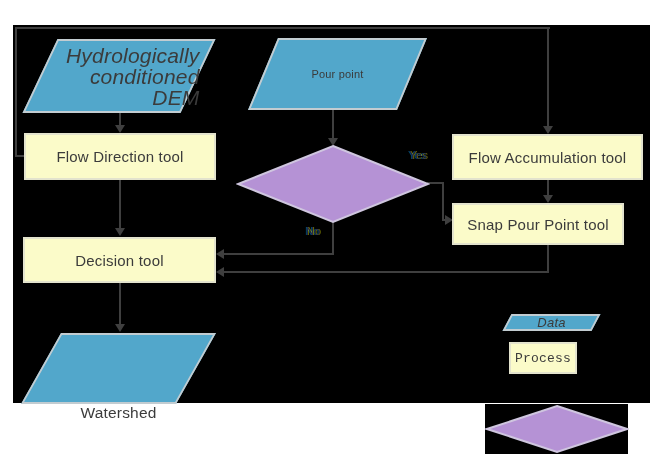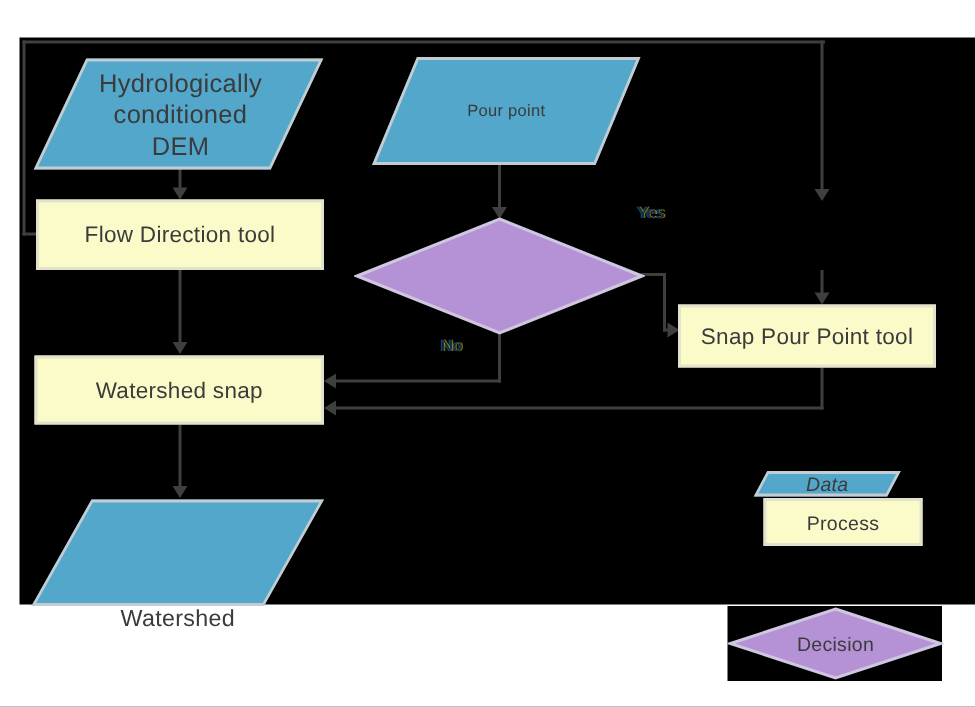--- a/index.html
+++ b/index.html
@@ -66,41 +66,43 @@
   <div class="arrow down" style="left:115px;top:324px;"></div>
 
   <div class="para" style="left:40px;top:39px;width:158px;height:74px;transform:skewX(-25.3deg);"></div>
   <div class="para" style="left:263px;top:38px;width:149px;height:72px;transform:skewX(-22.6deg);"></div>
   <div class="para" style="left:41px;top:333px;width:155px;height:71px;transform:skewX(-29.4deg);"></div>
   <div class="para" style="left:507px;top:314px;width:89px;height:17px;transform:skewX(-28deg);"></div>
 
   <div class="rect-node" style="left:24px;top:133px;width:192px;height:47px;">
     <span>Flow Direction tool</span>
   </div>
+  <div class="rect-node" style="left:452px;top:134px;width:191px;height:46px;">
+    <span>Flow Accumulation tool</span>
+  </div>
   <div class="rect-node" style="left:452px;top:203px;width:172px;height:42px;">
     <span>Snap Pour Point tool</span>
   </div>
   <div class="rect-node" style="left:23px;top:237px;width:193px;height:46px;">
-    <span>Watershed snap</span>
+    <span>Decision tool</span>
   </div>
-  <div class="rect-node legend-font" style="left:509px;top:332px;width:106px;height:32px;">
+  <div class="rect-node legend-font" style="left:509px;top:342px;width:68px;height:32px;font-family:Liberation Mono, monospace;">
     <span>Process</span>
   </div>
 
   <svg class="dsvg" style="left:236px;top:144px;" width="194" height="80" viewBox="0 0 194 80">
     <polygon points="97,2 192,40 97,78 2,40" fill="#b592d5" stroke="#cfc6df" stroke-width="2"></polygon>
   </svg>
   <svg class="dsvg" style="left:485px;top:404px;" width="144" height="50" viewBox="0 0 144 50">
     <polygon points="72,2 142,25 72,48 2,25" fill="#b592d5" stroke="#cfc6df" stroke-width="2"></polygon>
   </svg>
 
-  <div class="flexlabel multiline" style="left:66px;top:42px;width:132px;height:68px;justify-content:flex-start;text-align:center;font-size:17px;">Hydrologically
+  <div class="flexlabel multiline" style="left:66px;top:42px;width:132px;height:68px;justify-content:flex-start;text-align:right;font-size:21px;font-style:italic;">Hydrologically
 conditioned
 DEM</div>
   <div class="flexlabel" style="left:263px;top:38px;width:149px;height:72px;">Pour point</div>
   <div class="flexlabel" style="left:41px;top:333px;width:155px;height:71px;font-size:15.5px;margin-top:44px;">Watershed</div>
   <div class="flexlabel legend-font" style="left:507px;top:311px;width:89px;height:22px;font-style:italic;">Data</div>
-  <div class="flexlabel legend-font" style="left:485px;top:404px;width:144px;height:50px;">Decision</div>
 
-  <div class="edge-label" style="left:409px;top:136px;margin-left:16px;">Yes</div>
-  <div class="edge-label" style="left:294px;top:225px;">No</div>
+  <div class="edge-label" style="left:409px;top:149px;">Yes</div>
+  <div class="edge-label" style="left:306px;top:225px;">No</div>
 
 </div>
 
 </body></html>

